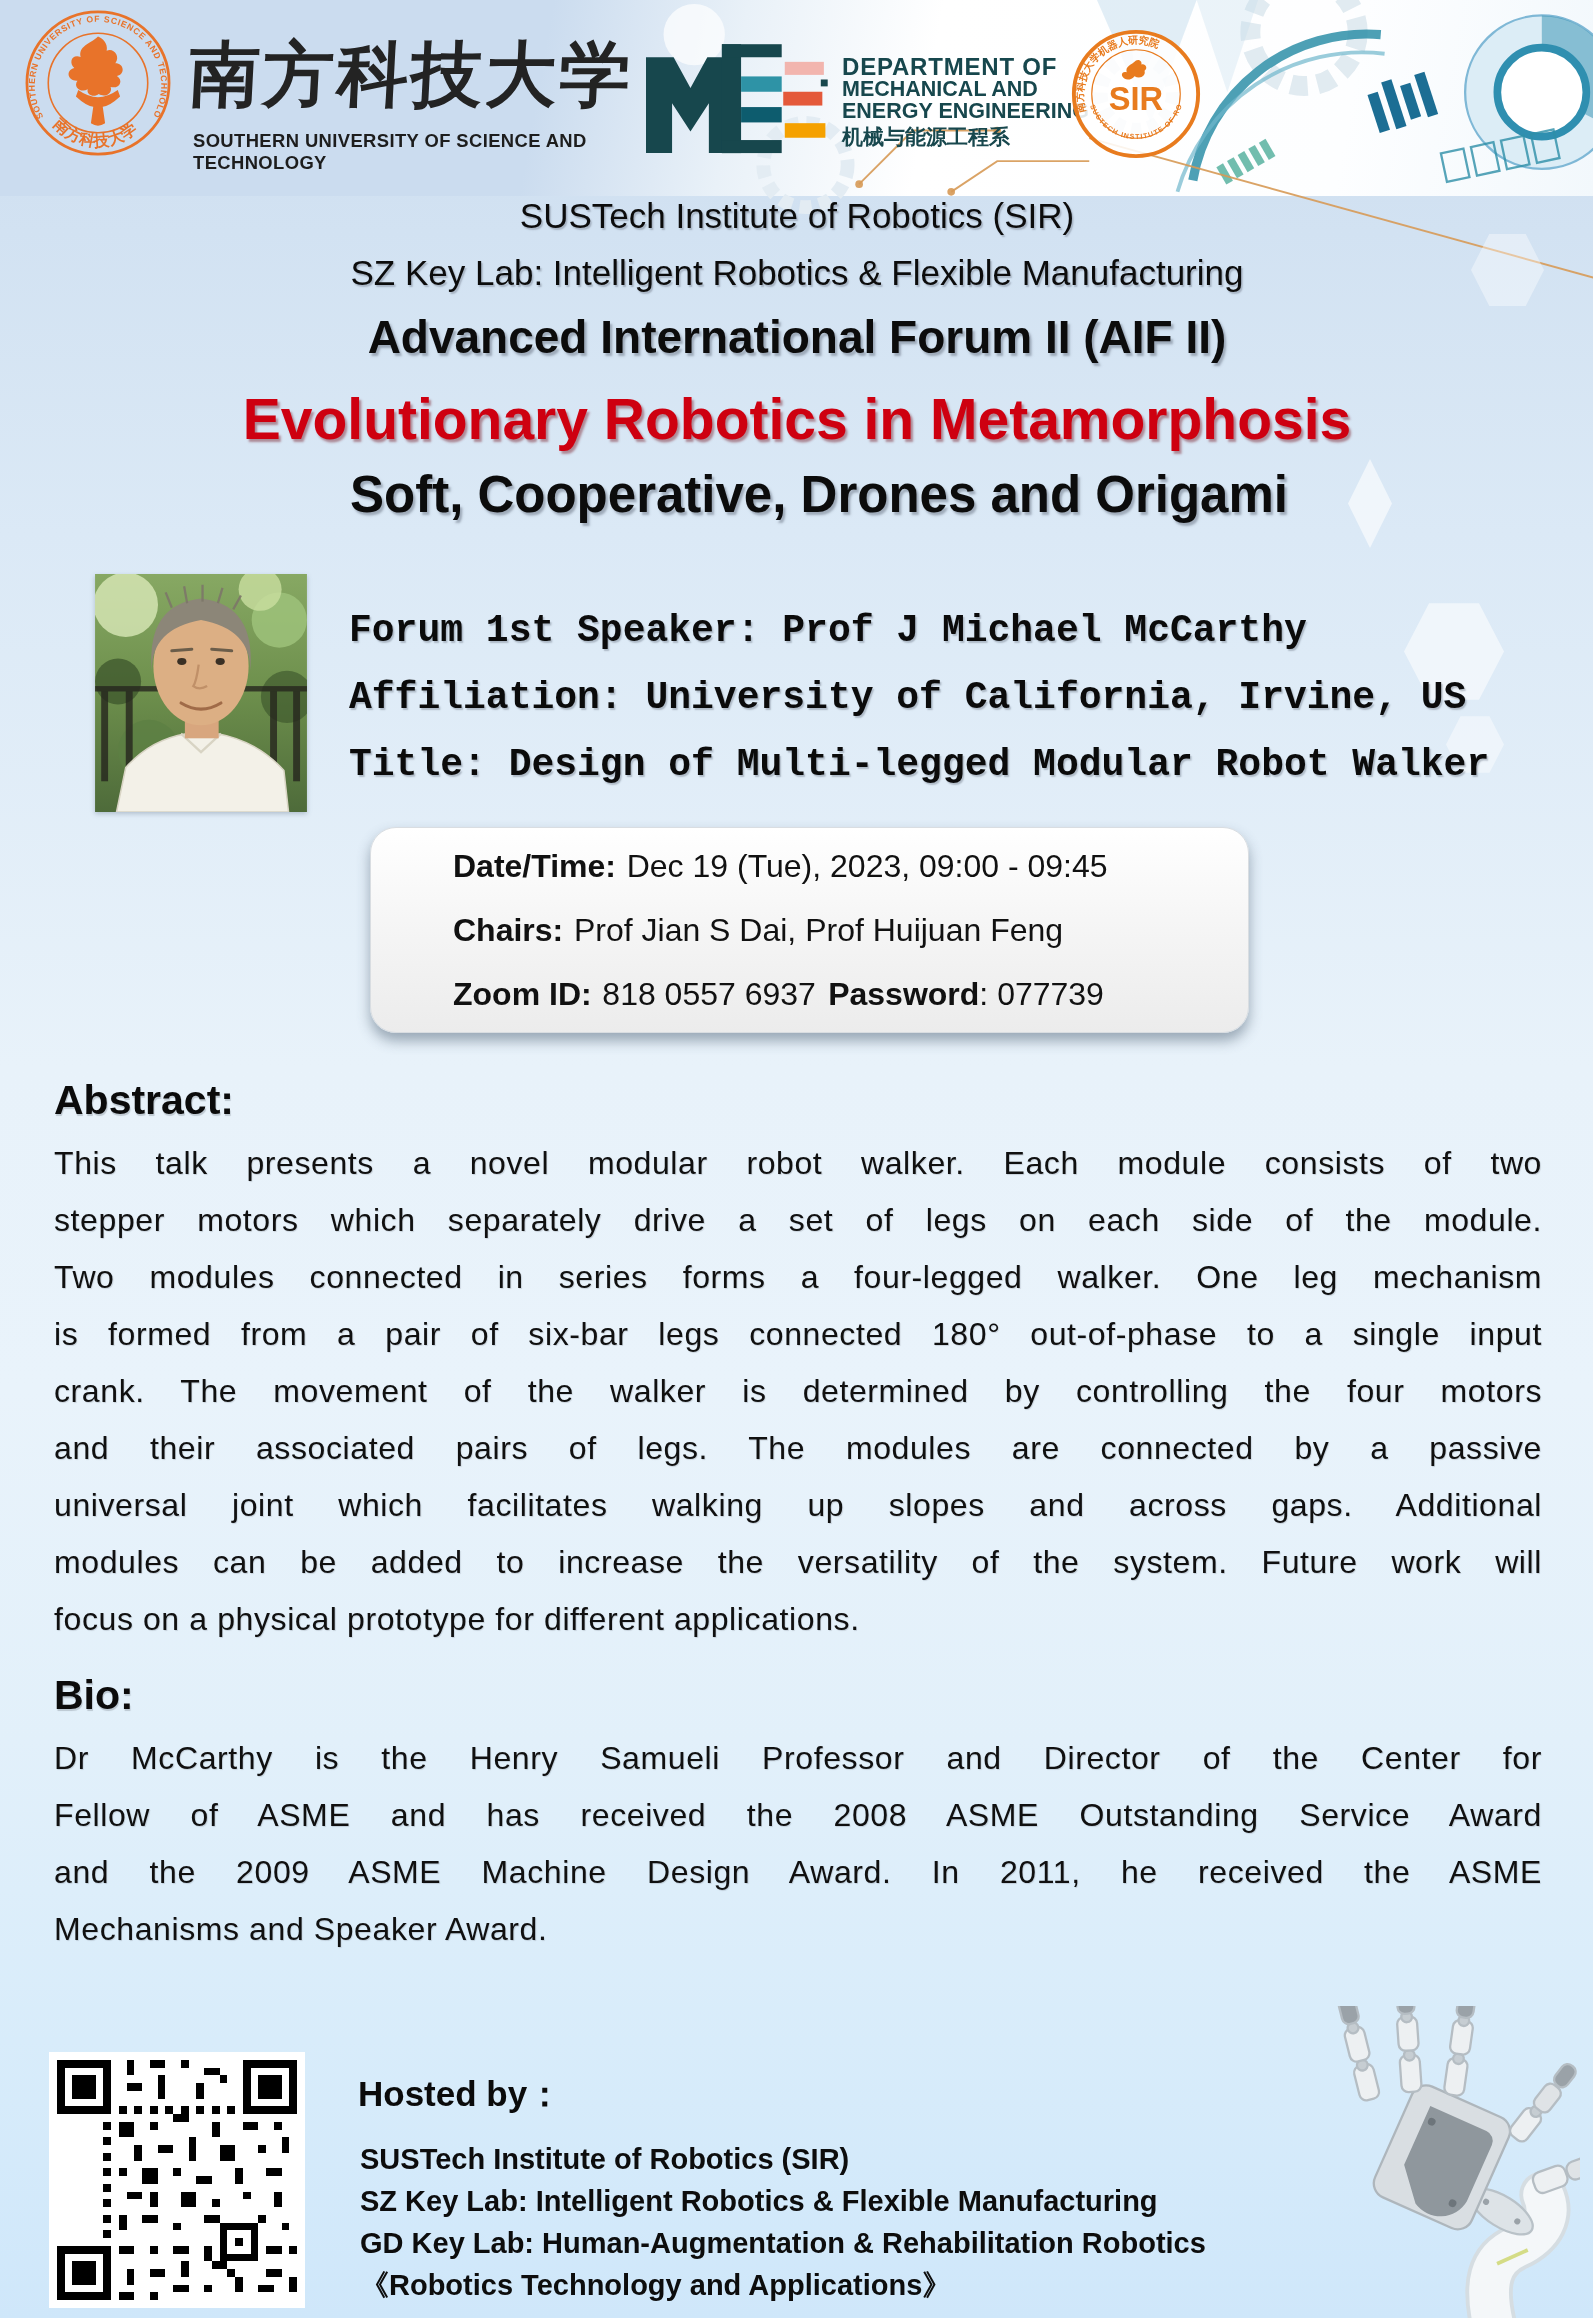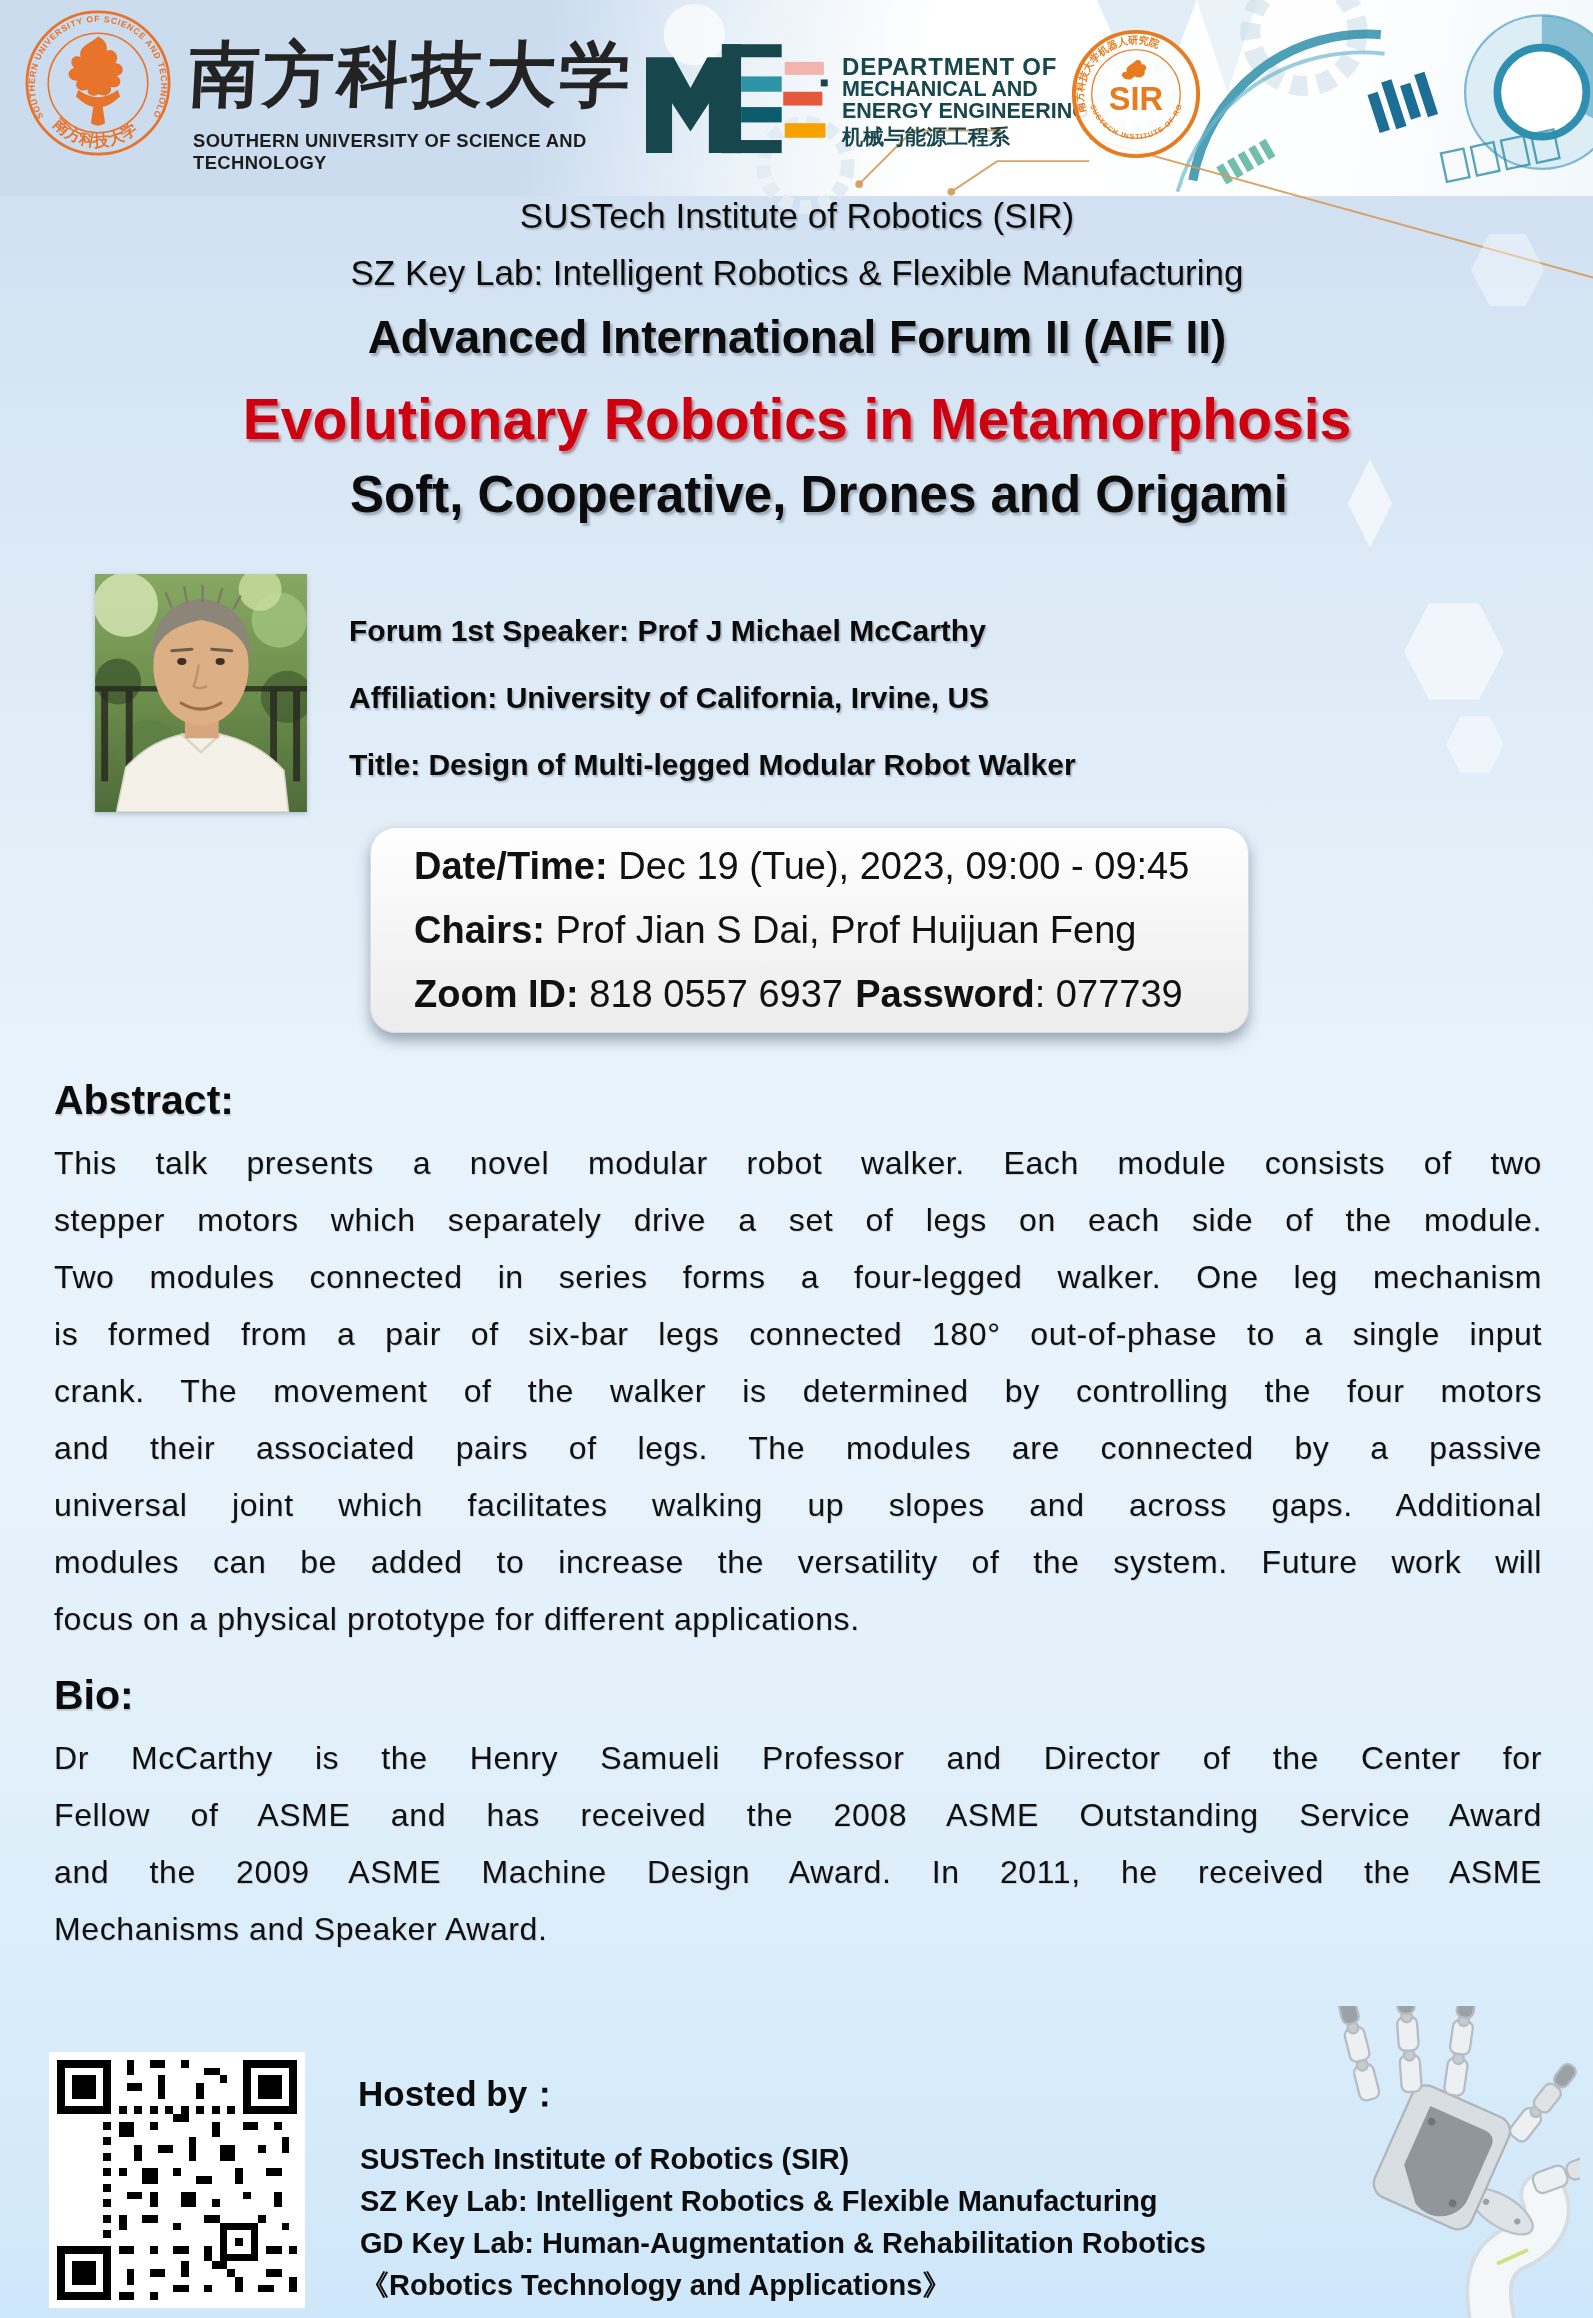--- a/index.html
+++ b/index.html
@@ -22,28 +22,28 @@
   
   .tline{left:0;width:1594px;text-align:center;z-index:4;color:#0c0c0c;}
   .t1{top:196px;font-size:35px;font-weight:400;text-shadow:1.5px 2.3px 1.5px rgba(110,120,135,.45);}
   .t2{top:253px;font-size:35px;font-weight:400;text-shadow:1.5px 2.3px 1.5px rgba(110,120,135,.45);}
   .t3{top:310px;font-size:46px;font-weight:700;text-shadow:2.3px 3.1px 2.3px rgba(100,110,125,.5);}
   .t4{top:386px;font-size:57px;font-weight:700;color:#ce0010;text-shadow:2.3px 3.1px 2.3px rgba(120,25,35,.45);}
   .t5{top:465px;font-size:51px;font-weight:700;text-shadow:2.3px 3.1px 2.3px rgba(100,110,125,.5);padding-left:22px;}
   
   .photo-wrap{left:95px;top:574px;width:212px;height:238px;z-index:4;box-shadow:0 1.5px 4.6px rgba(90,110,130,.35);}
   .spk{left:349px;top:597px;width:1112px;z-index:4;}
-  .spk div{font-size:30px;font-weight:700;color:#0b0b0b;line-height:67px;white-space:nowrap;
-    text-shadow:1.5px 2.3px 1.5px rgba(100,110,125,.4);}
+  .spk div{font-size:38px;font-weight:700;color:#0b0b0b;line-height:67px;white-space:nowrap;
+    text-shadow:1.5px 2.3px 1.5px rgba(100,110,125,.4);font-family:Liberation Mono, monospace;}
   
   .info-box{left:370px;top:827px;width:879px;height:206px;z-index:4;border-radius:26px;
     background:linear-gradient(180deg,#ffffff 0%,#f4f4f4 55%,#ececec 100%);
     border:0.8px solid #d9dde1;box-shadow:0 7.7px 12.3px rgba(60,80,100,.45);
     padding:6.1px 0 6.1px 43px;box-sizing:border-box;}
-  .info-box .row{height:64px;line-height:64px;font-size:38px;color:#111;white-space:nowrap;}
+  .info-box .row{height:64px;line-height:64px;font-size:32px;color:#111;white-space:nowrap;margin-left:39px;}
   .info-box .lbl{font-weight:700;margin-right:10.7px;}
   .info-box .lbl2{font-weight:700;margin-left:12.3px;}
   
   .sec-head{left:54px;z-index:4;font-size:41px;font-weight:700;color:#0b0b0b;text-shadow:0.8px 1.5px 0.8px rgba(130,140,150,.4);}
   .ah{top:1077px;text-align:right;}
   .bh{top:1672px;}
   .bodytext{left:54px;width:1488px;z-index:4;font-size:32px;color:#101010;letter-spacing:0.6px;
     text-shadow:0.8px 1.2px 0.8px rgba(140,150,160,.35);}
   .abody{top:1135px;}
   .bbody{top:1730px;}

